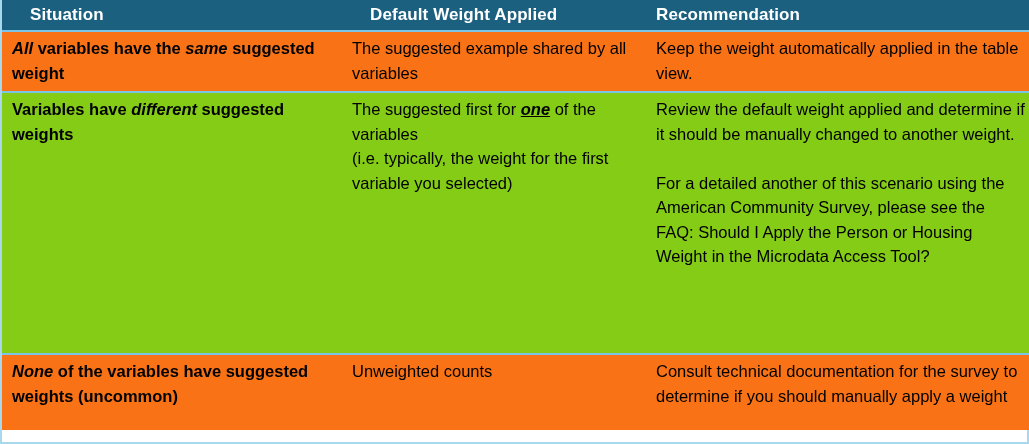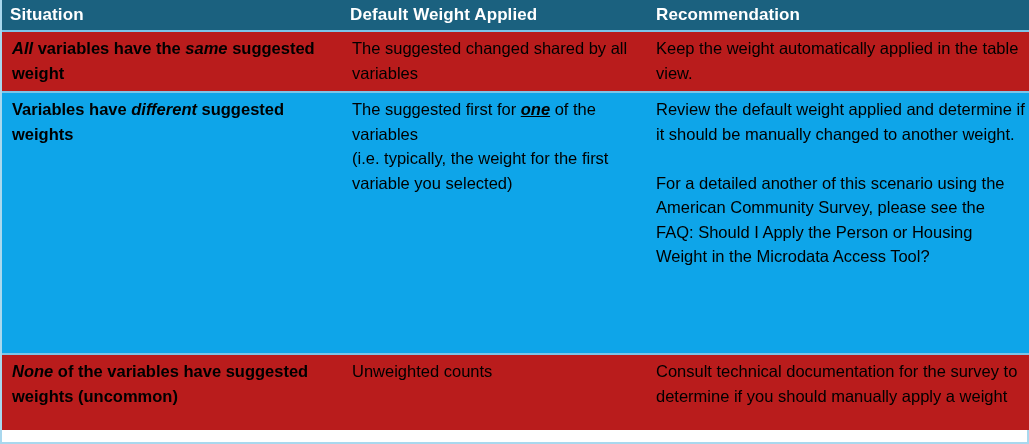--- a/index.html
+++ b/index.html
@@ -33,41 +33,41 @@
   col.c1 { width: 340px; }
   col.c2 { width: 302px; }
   col.c3 { width: 387px; }
 
   thead th {
     background: #1b617f;
     color: #ffffff;
     font-size: 17px;
     font-weight: bold;
     text-align: left;
-    padding: 5px 8px 6px 8px;
+    padding: 5px 8px 6px 28px;
     height: 30px;
     box-sizing: border-box;
     line-height: 19px;
     letter-spacing: 0.1px;
   }
   thead th.col3 { padding-left: 12px; }
 
   tbody td {
     font-size: 16.5px;
     line-height: 24.5px;
     color: #000000;
     vertical-align: top;
     padding: 4px 12px 6px 10px;
     box-sizing: border-box;
     border-top: 2px solid #7dc5e8;
   }
   tbody td.col3 { padding-left: 12px; padding-right: 6px; }
 
-  tbody tr.shaded td { background: #b91c1c; }
-  tbody tr.plain  td { background: #0ea5e9; }
+  tbody tr.shaded td { background: #f97316; }
+  tbody tr.plain  td { background: #84cc16; }
 
   tbody tr.shaded td:first-child,
   tbody tr.plain  td:first-child { font-weight: bold; }
 
   tbody tr.row-same td     { height: 60px; }
   tbody tr.row-different td{ height: 262px; }
   tbody tr.row-none td     { height: 76px; }
 
   .em-bold-italic { font-style: italic; font-weight: bold; }
   .em-italic-underline { font-style: italic; text-decoration: underline; font-weight: bold; }
@@ -88,21 +88,21 @@
       <tr>
         <th class="col1">Situation</th>
         <th class="col2">Default Weight Applied</th>
         <th class="col3">Recommendation</th>
       </tr>
     </thead>
     <tbody>
 
       <tr class="shaded row-same">
         <td class="col1"><span class="em-bold-italic">All</span><span> variables have the </span><span class="em-bold-italic">same</span><span> suggested weight</span></td>
-        <td class="col2">The suggested changed shared by all variables</td>
+        <td class="col2">The suggested example shared by all variables</td>
         <td class="col3">Keep the weight automatically applied in the table view.</td>
       </tr>
 
       <tr class="plain row-different">
         <td class="col1"><span>Variables have </span><span class="em-bold-italic">different</span><span> suggested weights</span></td>
         <td class="col2"><span>The suggested first for </span><span class="em-italic-underline">one</span><span> of the variables</span><br><span class="nowrap-line">(i.e. typically, the weight for the first variable you selected)</span></td>
         <td class="col3">
             <span class="nowrap-line">Review the default weight applied and determine if it should be manually changed to another weight.</span>
             <span class="blank-line"></span>
             <span class="nowrap-line">For a detailed another of this scenario using the American Community Survey, please see the FAQ: Should I Apply the Person or Housing Weight in the Microdata Access Tool?</span>

